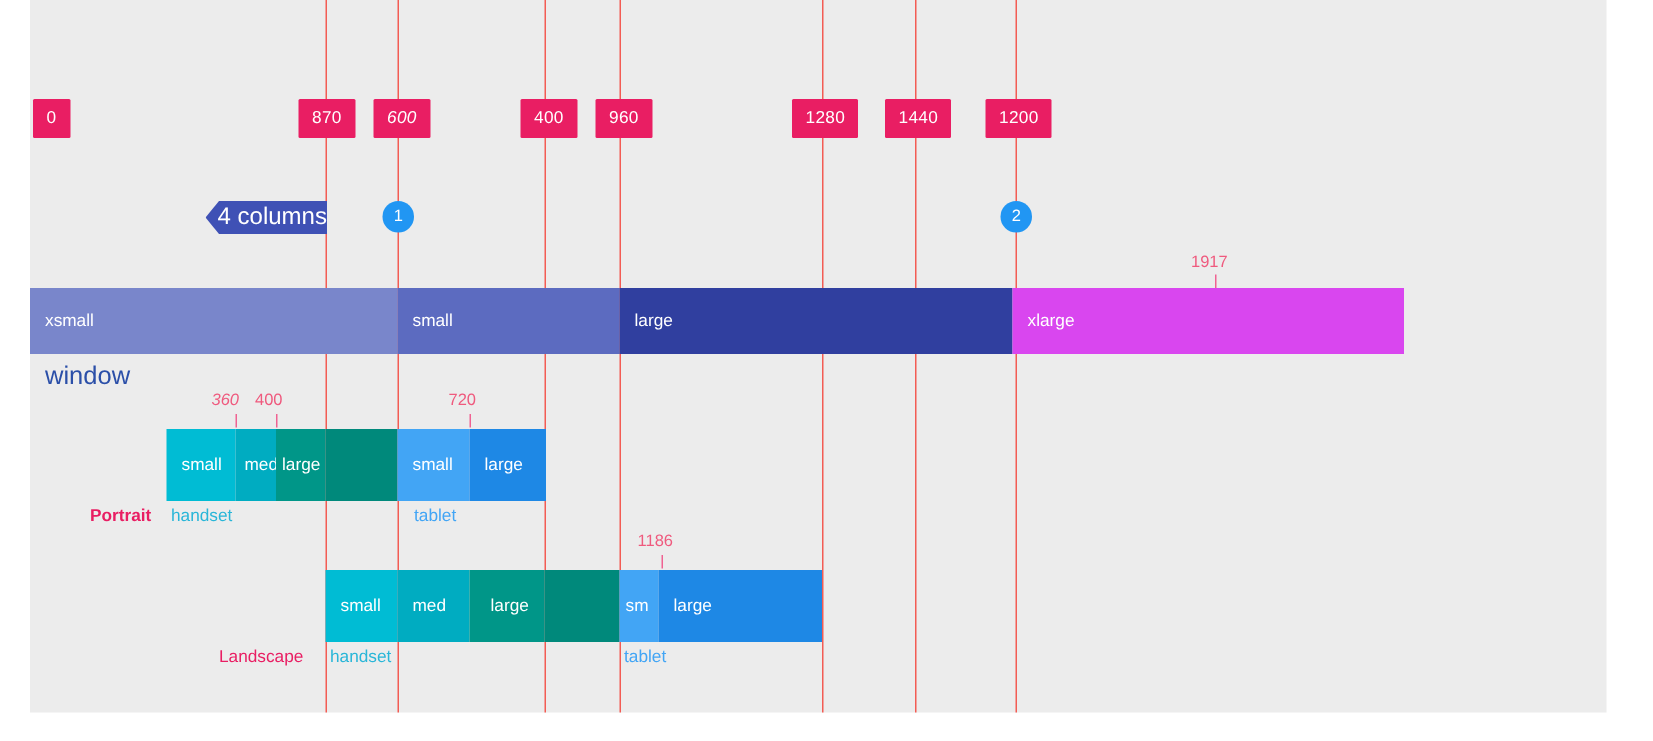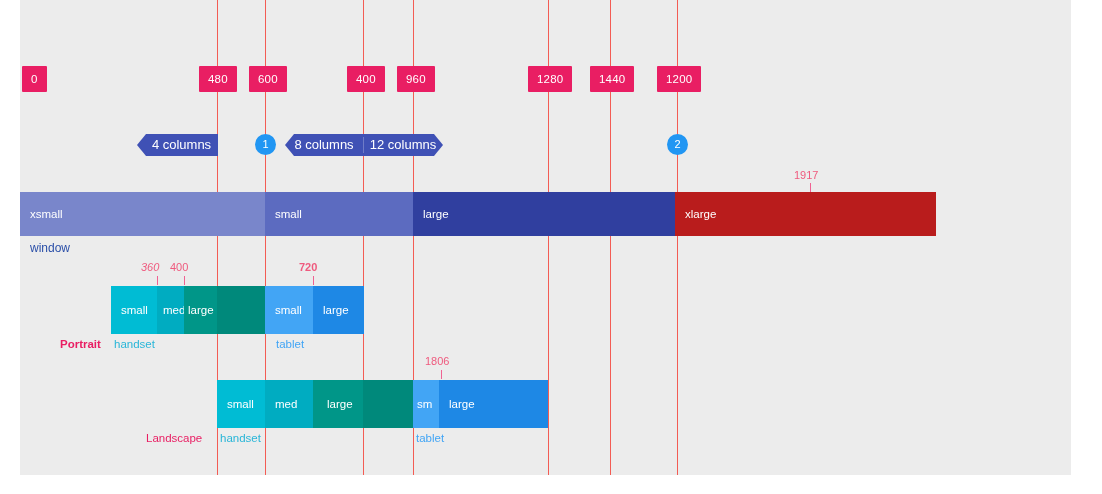--- a/index.html
+++ b/index.html
@@ -43,21 +43,21 @@
     white-space: nowrap;
     padding: 0 9px;
     border-radius: 1px;
   }
   
   .colband {
     position: absolute;
     height: 22px;
     background: #3f51b5;
     color: #ffffff;
-    font-size: 13px;
+    font-size: 16px;
     line-height: 22px;
     display: flex;
     align-items: stretch;
   }
   .colband .seg {
     display: flex;
     align-items: center;
     justify-content: center;
     position: relative;
   }
@@ -95,21 +95,21 @@
   .band .cell {
     position: relative;
     display: flex;
     align-items: center;
     color: #ffffff;
     font-size: 11.5px;
     padding-left: 10px;
   }
   .row-label {
     position: absolute;
-    font-size: 12px;
+    font-size: 17px;
     color: #2b4fa8;
   }
   .sub-label {
     position: absolute;
     font-size: 11.5px;
     text-align: right;
   }
   .side-label {
     position: absolute;
     font-size: 11.5px;
@@ -137,65 +137,61 @@
 
     <div class="vline" style="left:197px"></div>
     <div class="vline" style="left:245px"></div>
     <div class="vline" style="left:343px"></div>
     <div class="vline" style="left:393px"></div>
     <div class="vline" style="left:528px"></div>
     <div class="vline" style="left:590px"></div>
     <div class="vline" style="left:657px"></div>
 
     <div class="bp-badge" style="left:2px;   top:66px;">0</div>
-    <div class="bp-badge" style="left:179px; top:66px;">480</div>
-    <div class="bp-badge" style="left:229px; top:66px;">600</div>
+    <div class="bp-badge" style="left:179px; top:66px;">870</div>
+    <div class="bp-badge" style="left:229px; top:66px;font-style:italic;">600</div>
     <div class="bp-badge" style="left:327px; top:66px;">400</div>
     <div class="bp-badge" style="left:377px; top:66px;">960</div>
     <div class="bp-badge" style="left:508px; top:66px;">1280</div>
     <div class="bp-badge" style="left:570px; top:66px;">1440</div>
     <div class="bp-badge" style="left:637px; top:66px;">1200</div>
 
     <div class="colband arrow-left" style="left:117px; top:134px; width:81px;">
       <div class="seg" style="flex:1; padding-left:8px;">4 columns</div>
     </div>
 
-    <div class="colband arrow-both" style="left:265px; top:134px; width:158px;">
-      <div class="seg" style="width:78px;">8 columns</div>
-      <div class="seg" style="width:80px;">12 columns</div>
-    </div>
 
     <div class="marker" style="left:235px; top:134px;">1</div>
     <div class="marker" style="left:647px; top:134px;">2</div>
 
     <div class="tick-num" style="left:774px; top:169px;">1917</div>
     <div class="tick" style="left:790px; top:183px;"></div>
 
     <div class="band" style="left:0px; top:192px; height:44px; width:1051px;">
       <div class="cell" style="width:245px; background:#7986cb;">
           <span>xsmall</span>
         </div>
       <div class="cell" style="width:148px; background:#5c6bc0;">
           <span>small</span>
         </div>
       <div class="cell" style="width:262px; background:#303f9f;">
           <span>large</span>
         </div>
-      <div class="cell" style="width:261px; background:#b91c1c;">
+      <div class="cell" style="width:261px; background:#d946ef;">
           <span>xlarge</span>
         </div>
     </div>
 
     <div class="row-label" style="left:10px; top:241px;">window</div>
 
     <div class="tick-num" style="left:121px; top:261px;font-style:italic;">360</div>
     <div class="tick" style="left:137px; top:276px;"></div>
     <div class="tick-num" style="left:150px; top:261px;">400</div>
     <div class="tick" style="left:164px; top:276px;"></div>
-    <div class="tick-num" style="left:279px; top:261px;font-weight:bold;">720</div>
+    <div class="tick-num" style="left:279px; top:261px;">720</div>
     <div class="tick" style="left:293px; top:276px;"></div>
 
     <div class="band" style="left:91px; top:286px; height:48px;">
       <div class="cell" style="width:46px; background:#00bcd4;">
           <span>small</span>
         </div>
       <div class="cell" style="width:27px; background:#00acc1; padding-left:6px;">
           <span>med</span>
         </div>
       <div class="cell" style="width:33px; background:#009688; padding-left:4px;">
@@ -209,21 +205,21 @@
         </div>
       <div class="cell" style="width:51px; background:#1e88e5;">
           <span>large</span>
         </div>
     </div>
 
     <div class="side-label" style="left:40px; top:338px;font-weight:bold;">Portrait</div>
     <div class="sub-label" style="left:94px;  top:338px; color:#29b6d8;">handset</div>
     <div class="sub-label" style="left:256px; top:338px; color:#42a5f5;">tablet</div>
 
-    <div class="tick-num" style="left:405px; top:355px;">1806</div>
+    <div class="tick-num" style="left:405px; top:355px;">1186</div>
     <div class="tick" style="left:421px; top:370px;"></div>
 
     <div class="band" style="left:197px; top:380px; height:48px;">
       <div class="cell" style="width:48px;  background:#00bcd4;">
           <span>small</span>
         </div>
       <div class="cell" style="width:48px;  background:#00acc1;">
           <span>med</span>
         </div>
       <div class="cell" style="width:50px;  background:#009688; padding-left:14px;">

